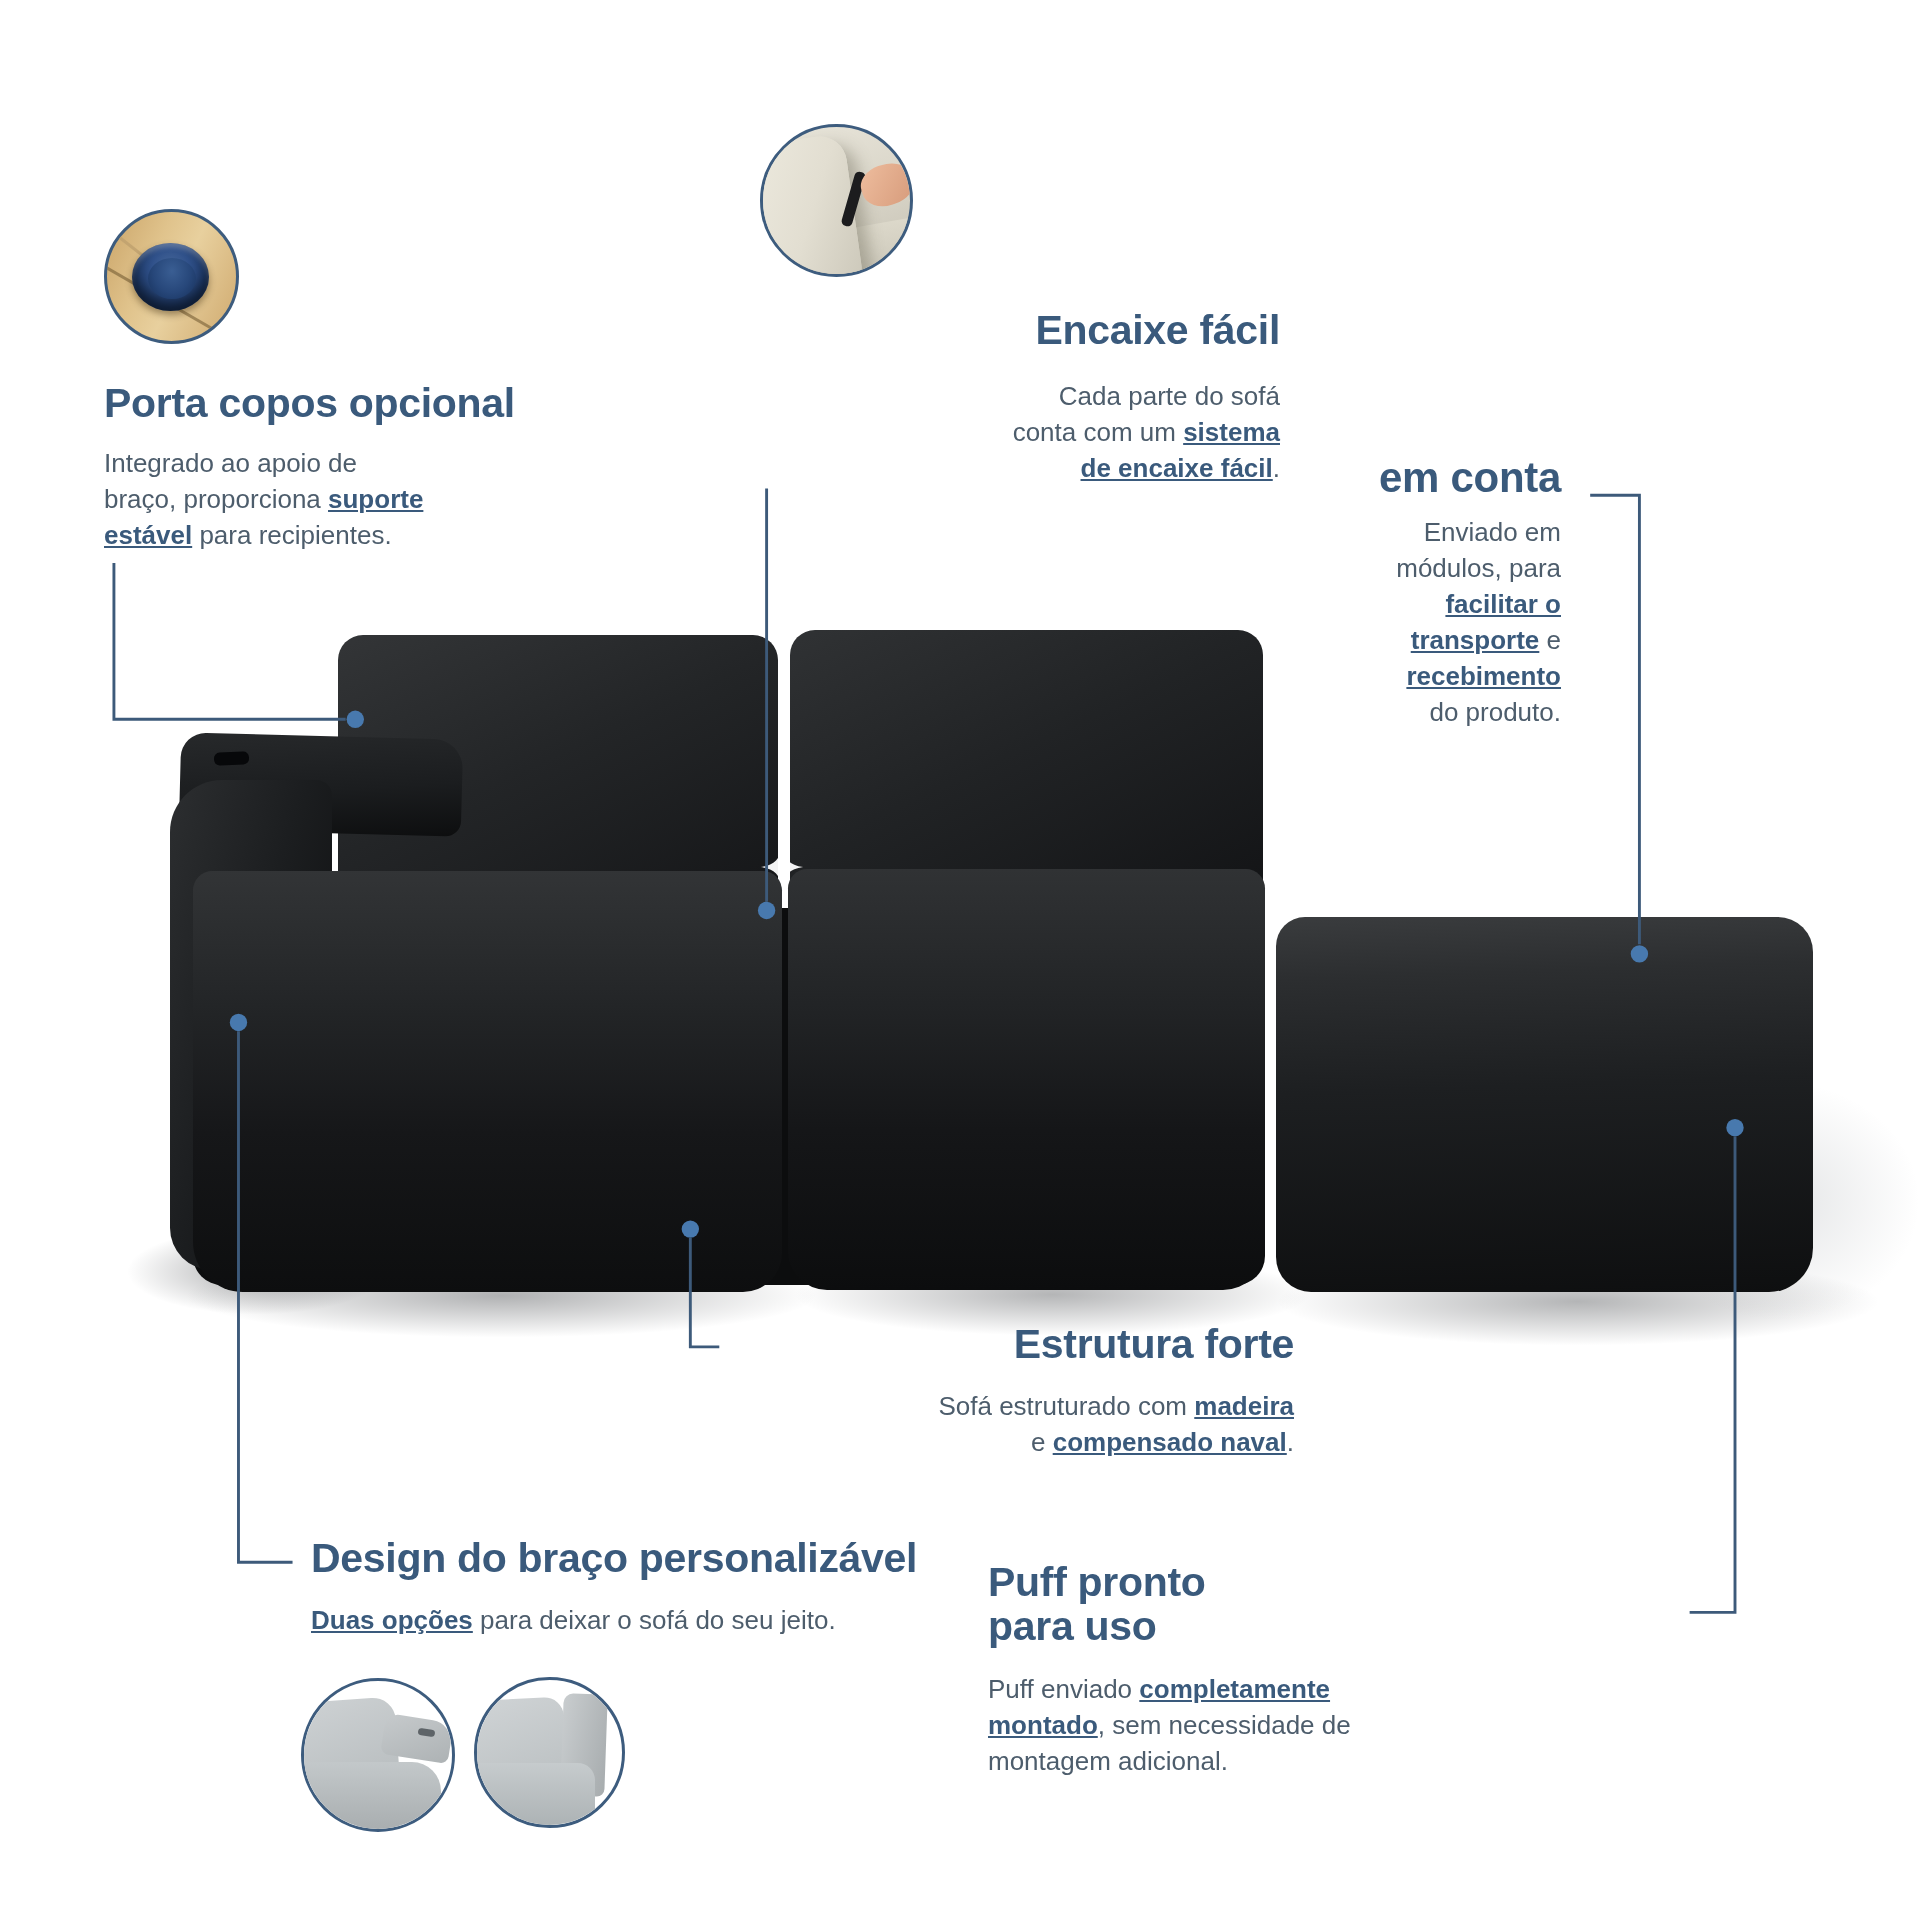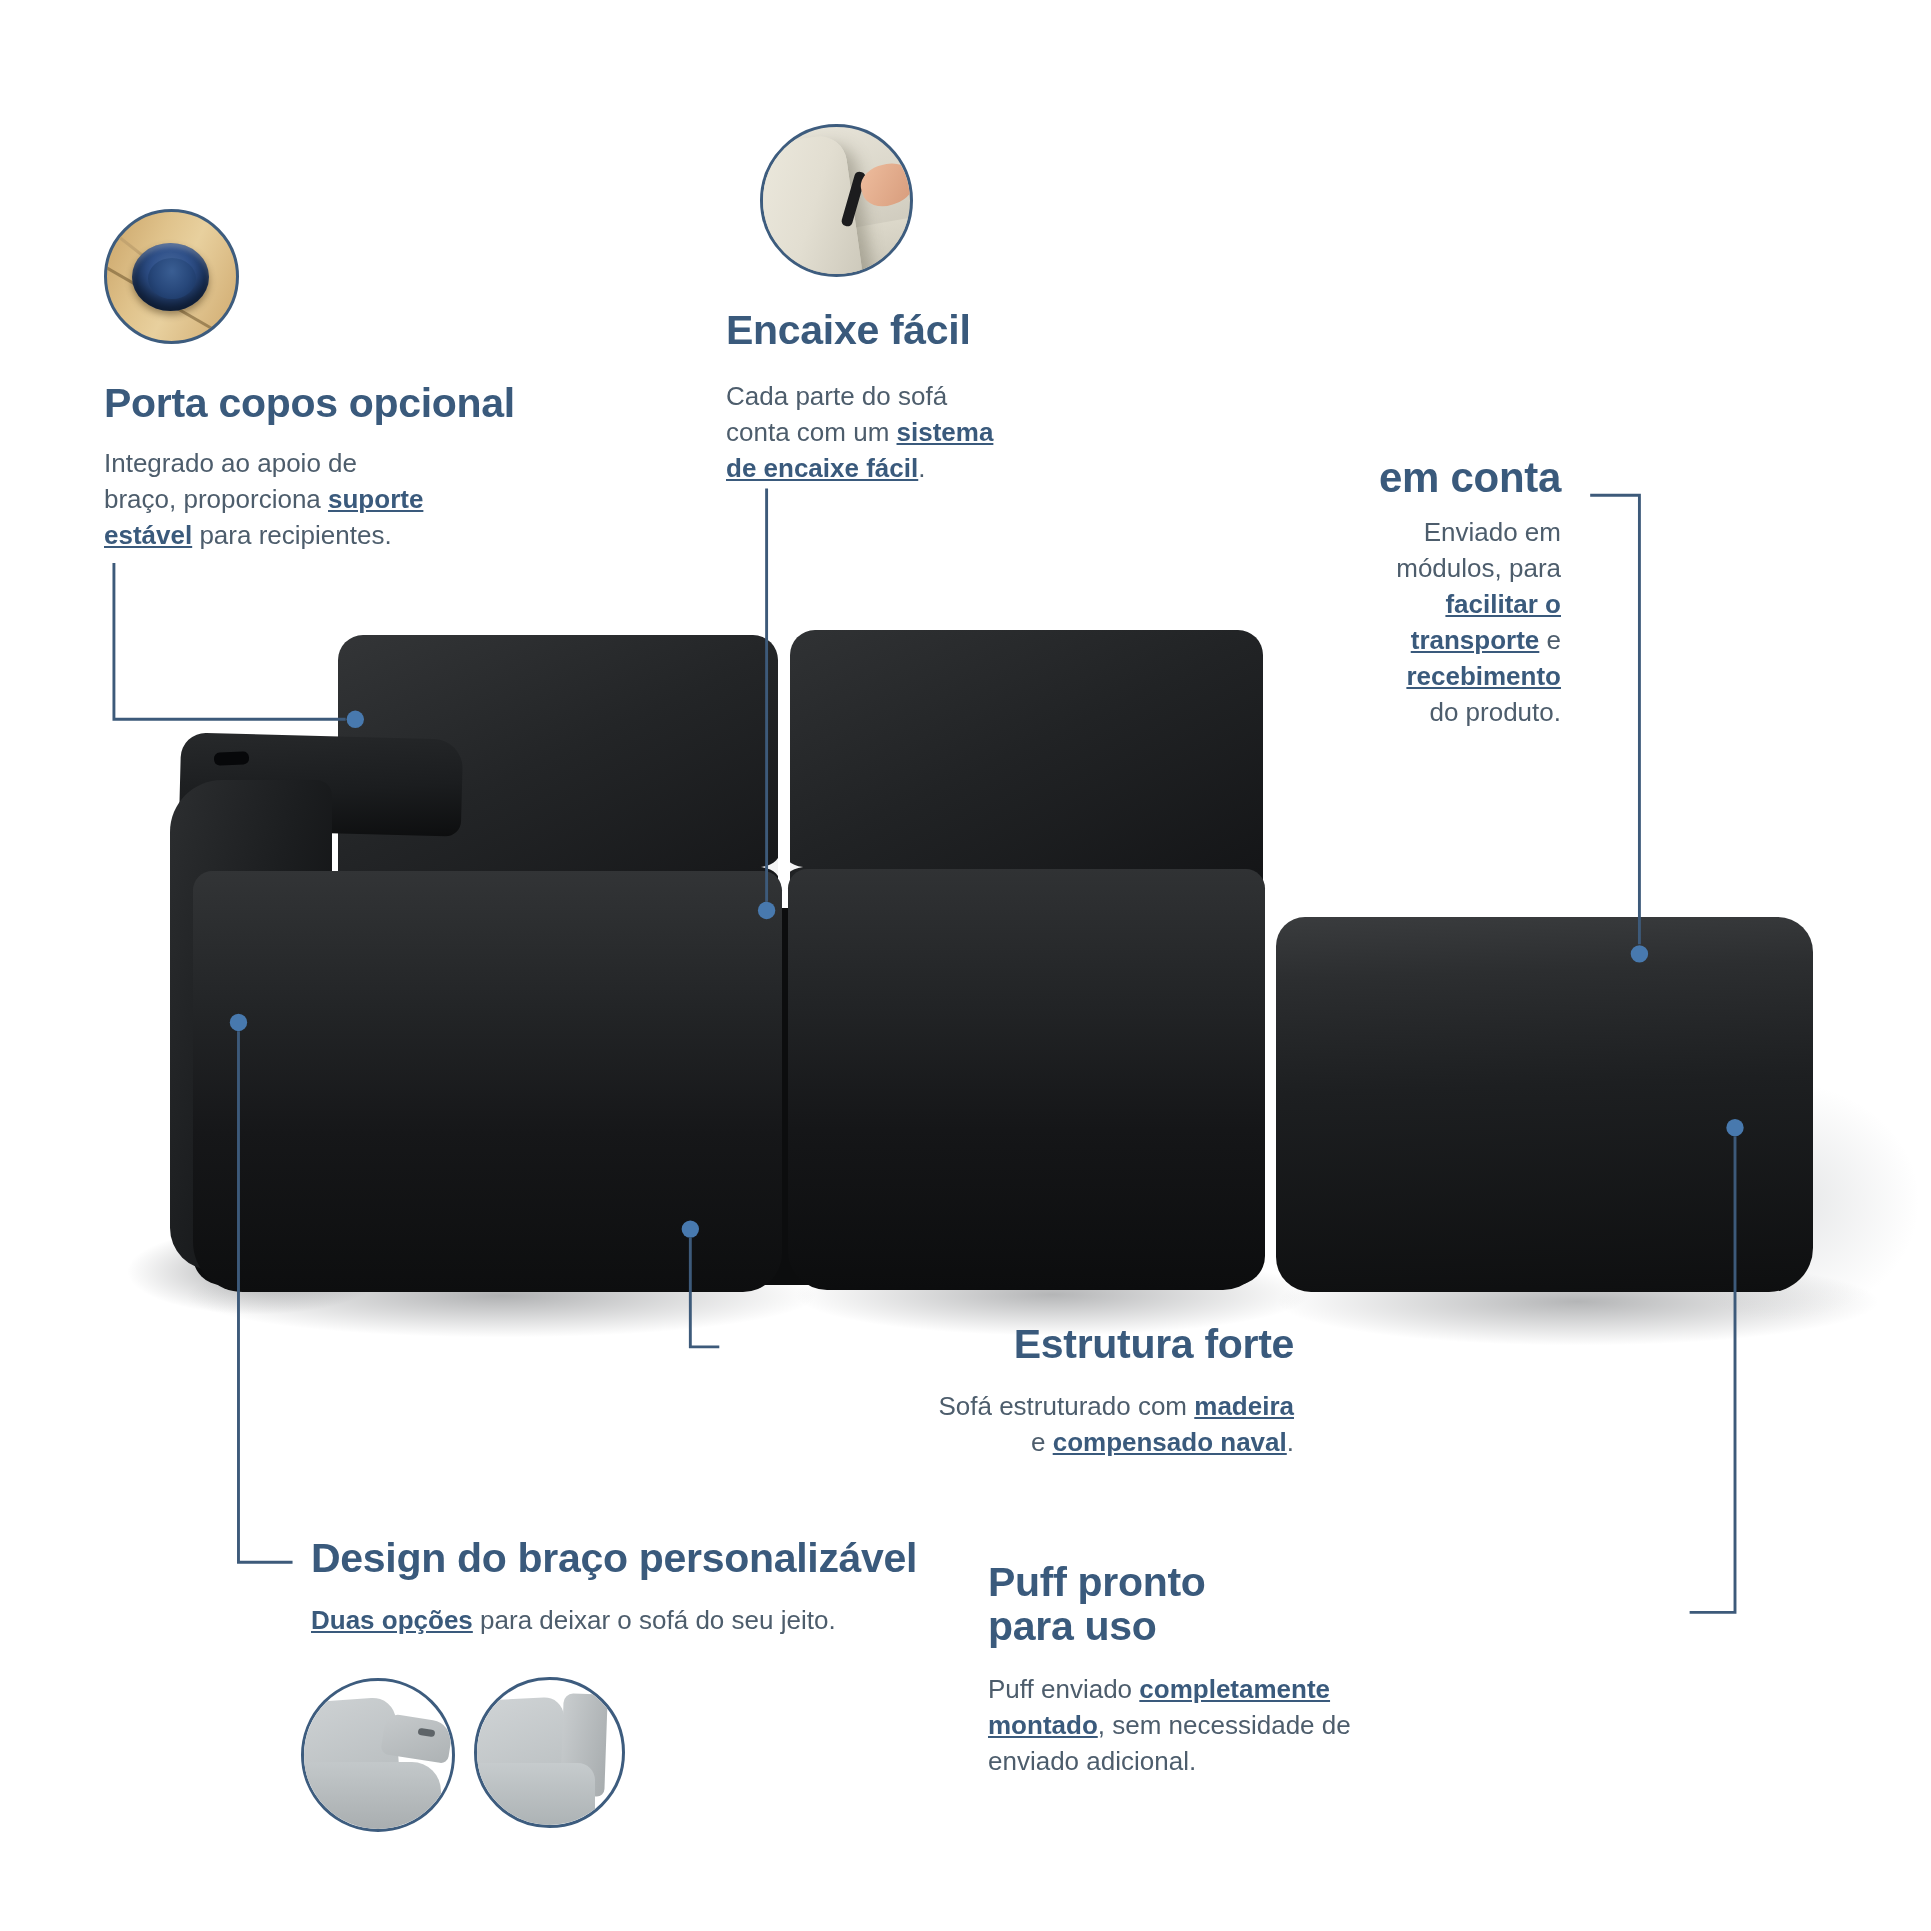--- a/index.html
+++ b/index.html
@@ -6,21 +6,21 @@
   .canvas{position:relative;width:1931px;height:1931px;overflow:hidden;
           font-family:"Liberation Sans","DejaVu Sans",sans-serif;background:var(--background,#fff);}
 
   
   .feature{position:absolute;z-index:40;}
   .feature .h{font-weight:700;font-size:41px;line-height:46px;color:var(--heading);
               letter-spacing:-0.3px;margin:0 0 19.3px 0;}
   .feature .t{font-size:26px;line-height:36px;color:var(--body-text);}
   .feature .t .b{font-weight:700;color:var(--heading);text-decoration:underline;}
   #f-porta{left:104px;top:380px;width:521px;}
-  #f-encaixe{left:726px;top:307px;width:483px;}
+  #f-encaixe{left:797px;top:307px;width:483px;text-align:right;}
   #f-encaixe .h{margin-bottom:25px;}
   #f-enviado{right:370px;top:454px;width:415px;text-align:right;}
   #f-enviado .h{font-size:42px;line-height:48px;margin-bottom:11.6px;}
   #f-estrutura{left:734px;top:1321px;width:560px;text-align:right;}
   #f-estrutura .h{margin-bottom:21px;}
   #f-design{left:311px;top:1535px;width:772px;}
   #f-design .h{margin-bottom:21px;}
   #f-puff{right:383px;top:1560px;width:560px;text-align:left;}
   #f-puff .h{line-height:44px;margin-bottom:23px;}
 
@@ -214,18 +214,18 @@
       </div>
   </div>
   <div class="feature" id="f-puff">
     <div class="h">
         <div><span>Puff pronto</span></div>
         <div><span>para uso</span></div>
       </div>
     <div class="t">
         <div><span>Puff enviado </span><span class="b">completamente</span></div>
         <div><span class="b">montado</span><span>, sem necessidade de</span></div>
-        <div><span>enviado adicional.</span></div>
+        <div><span>montagem adicional.</span></div>
       </div>
   </div>
 
 </div>
 
 
 </body></html>

